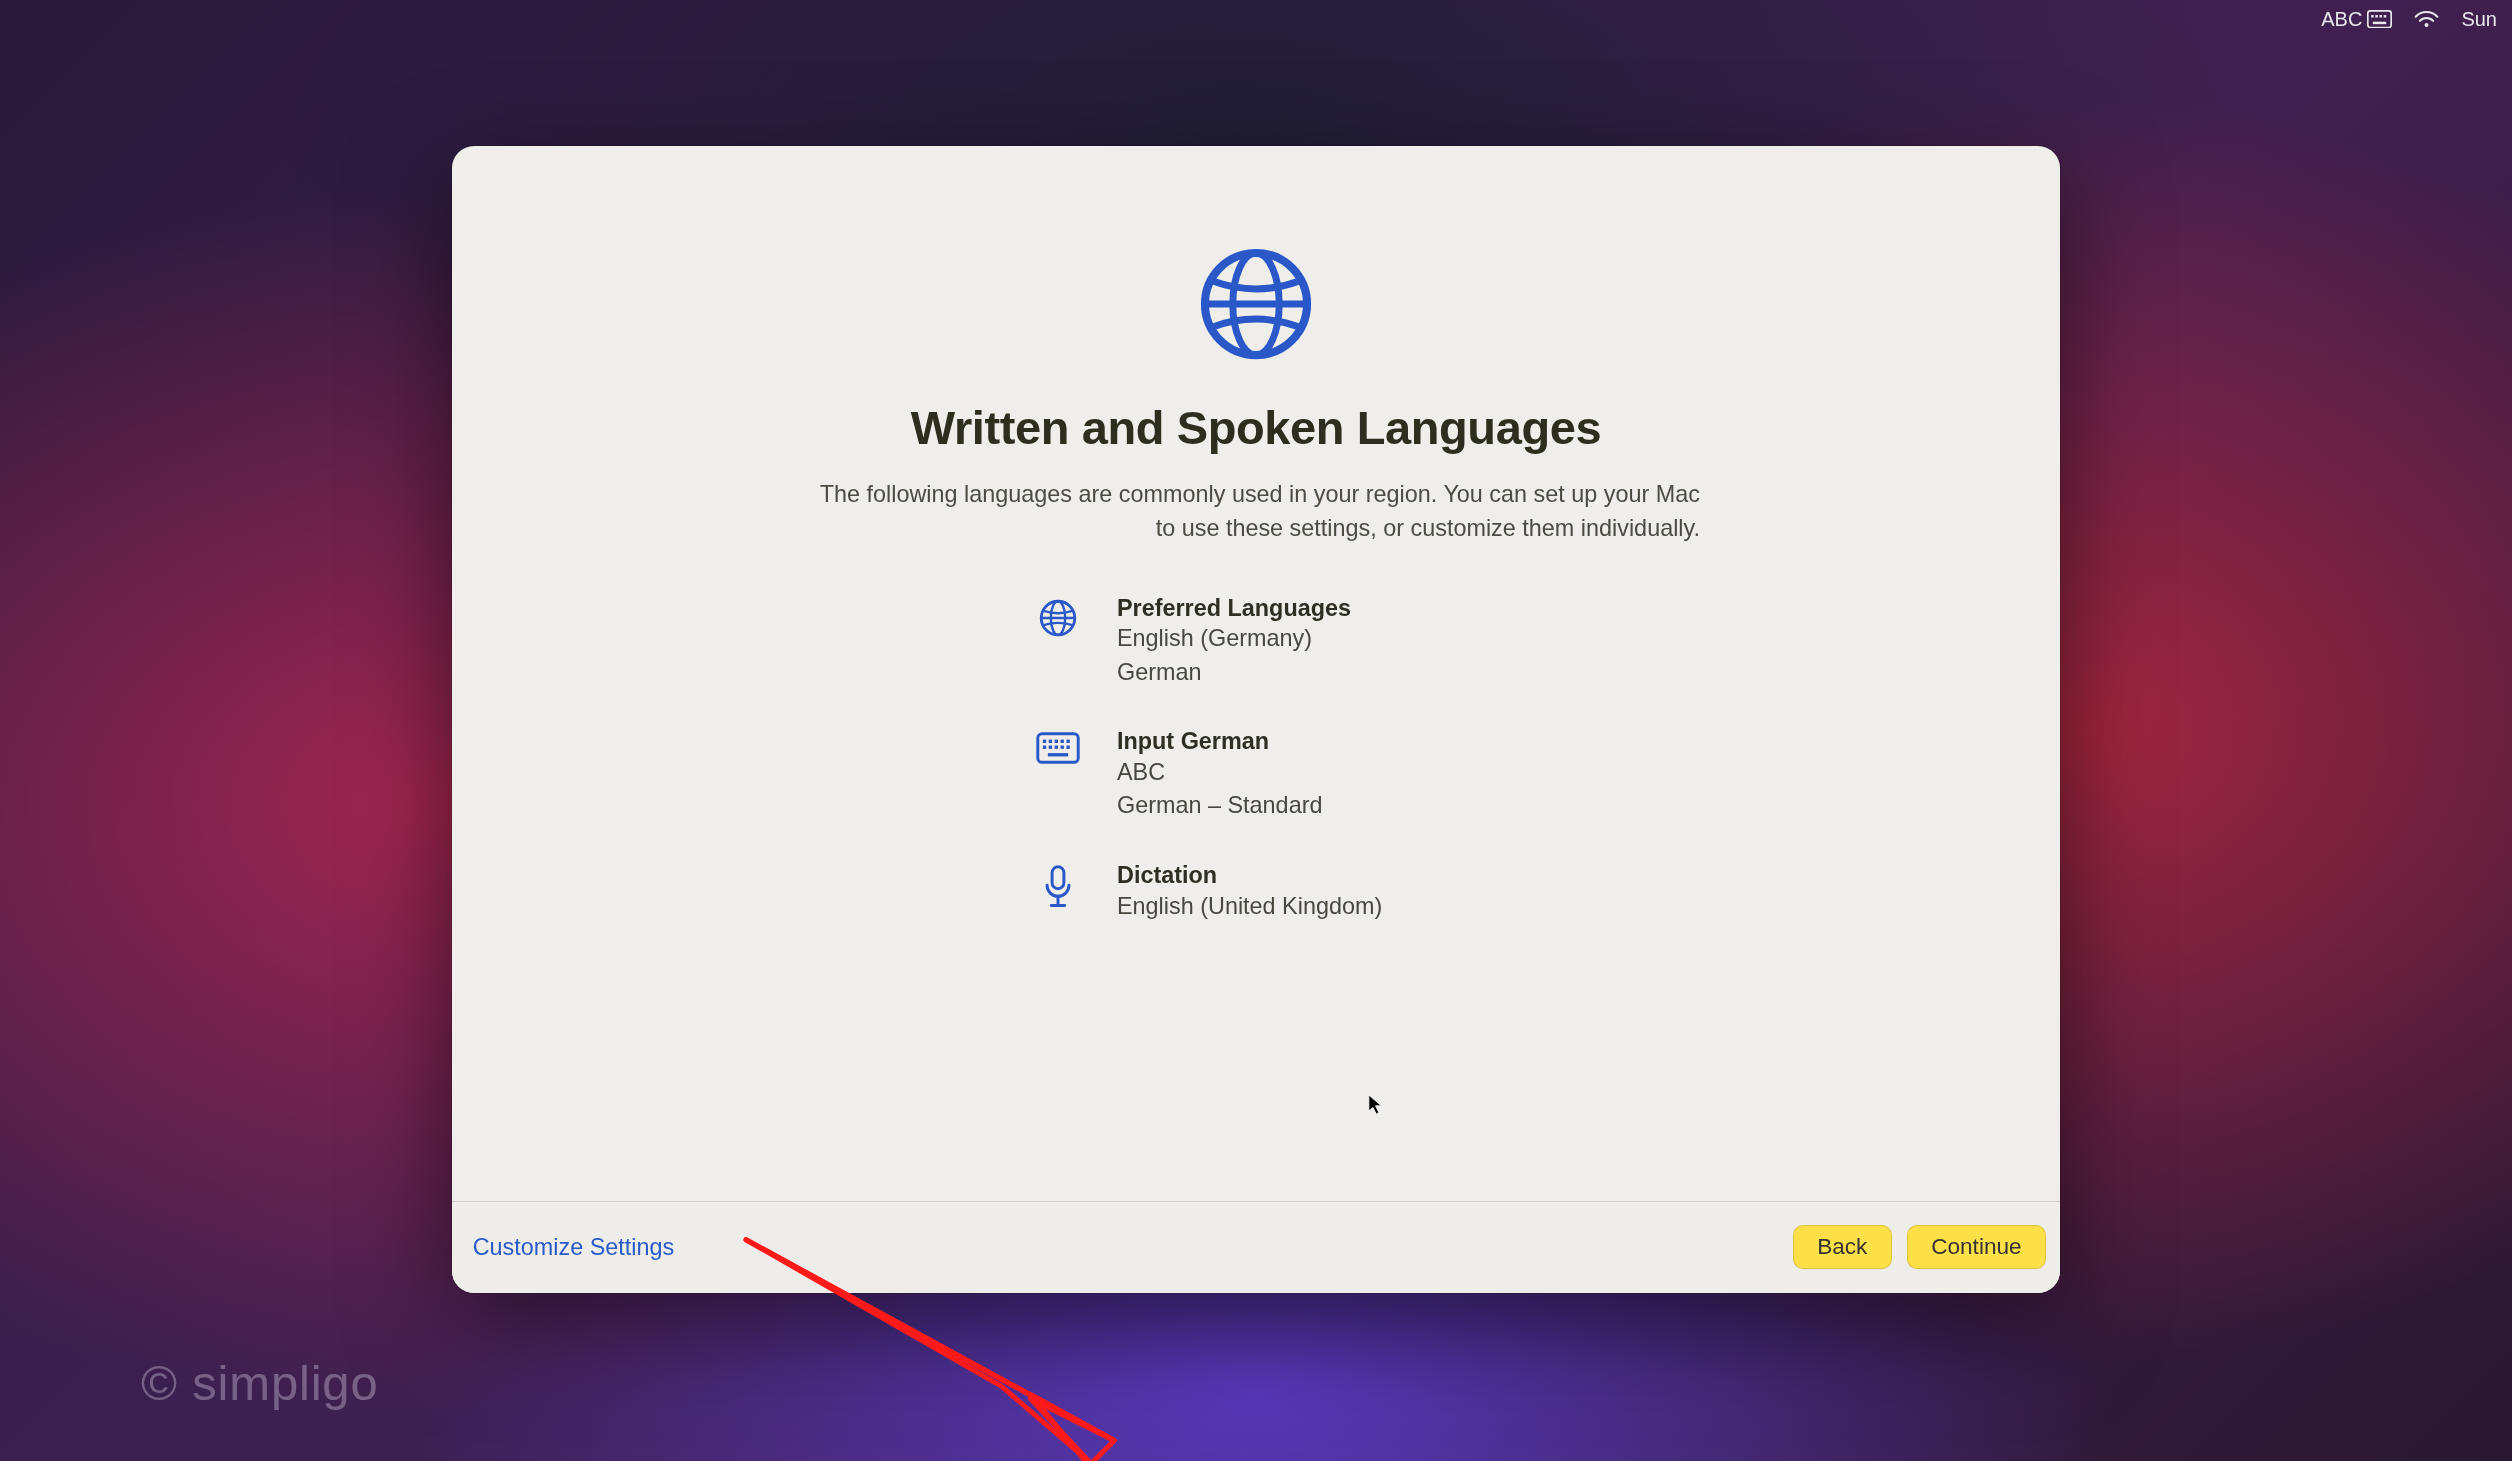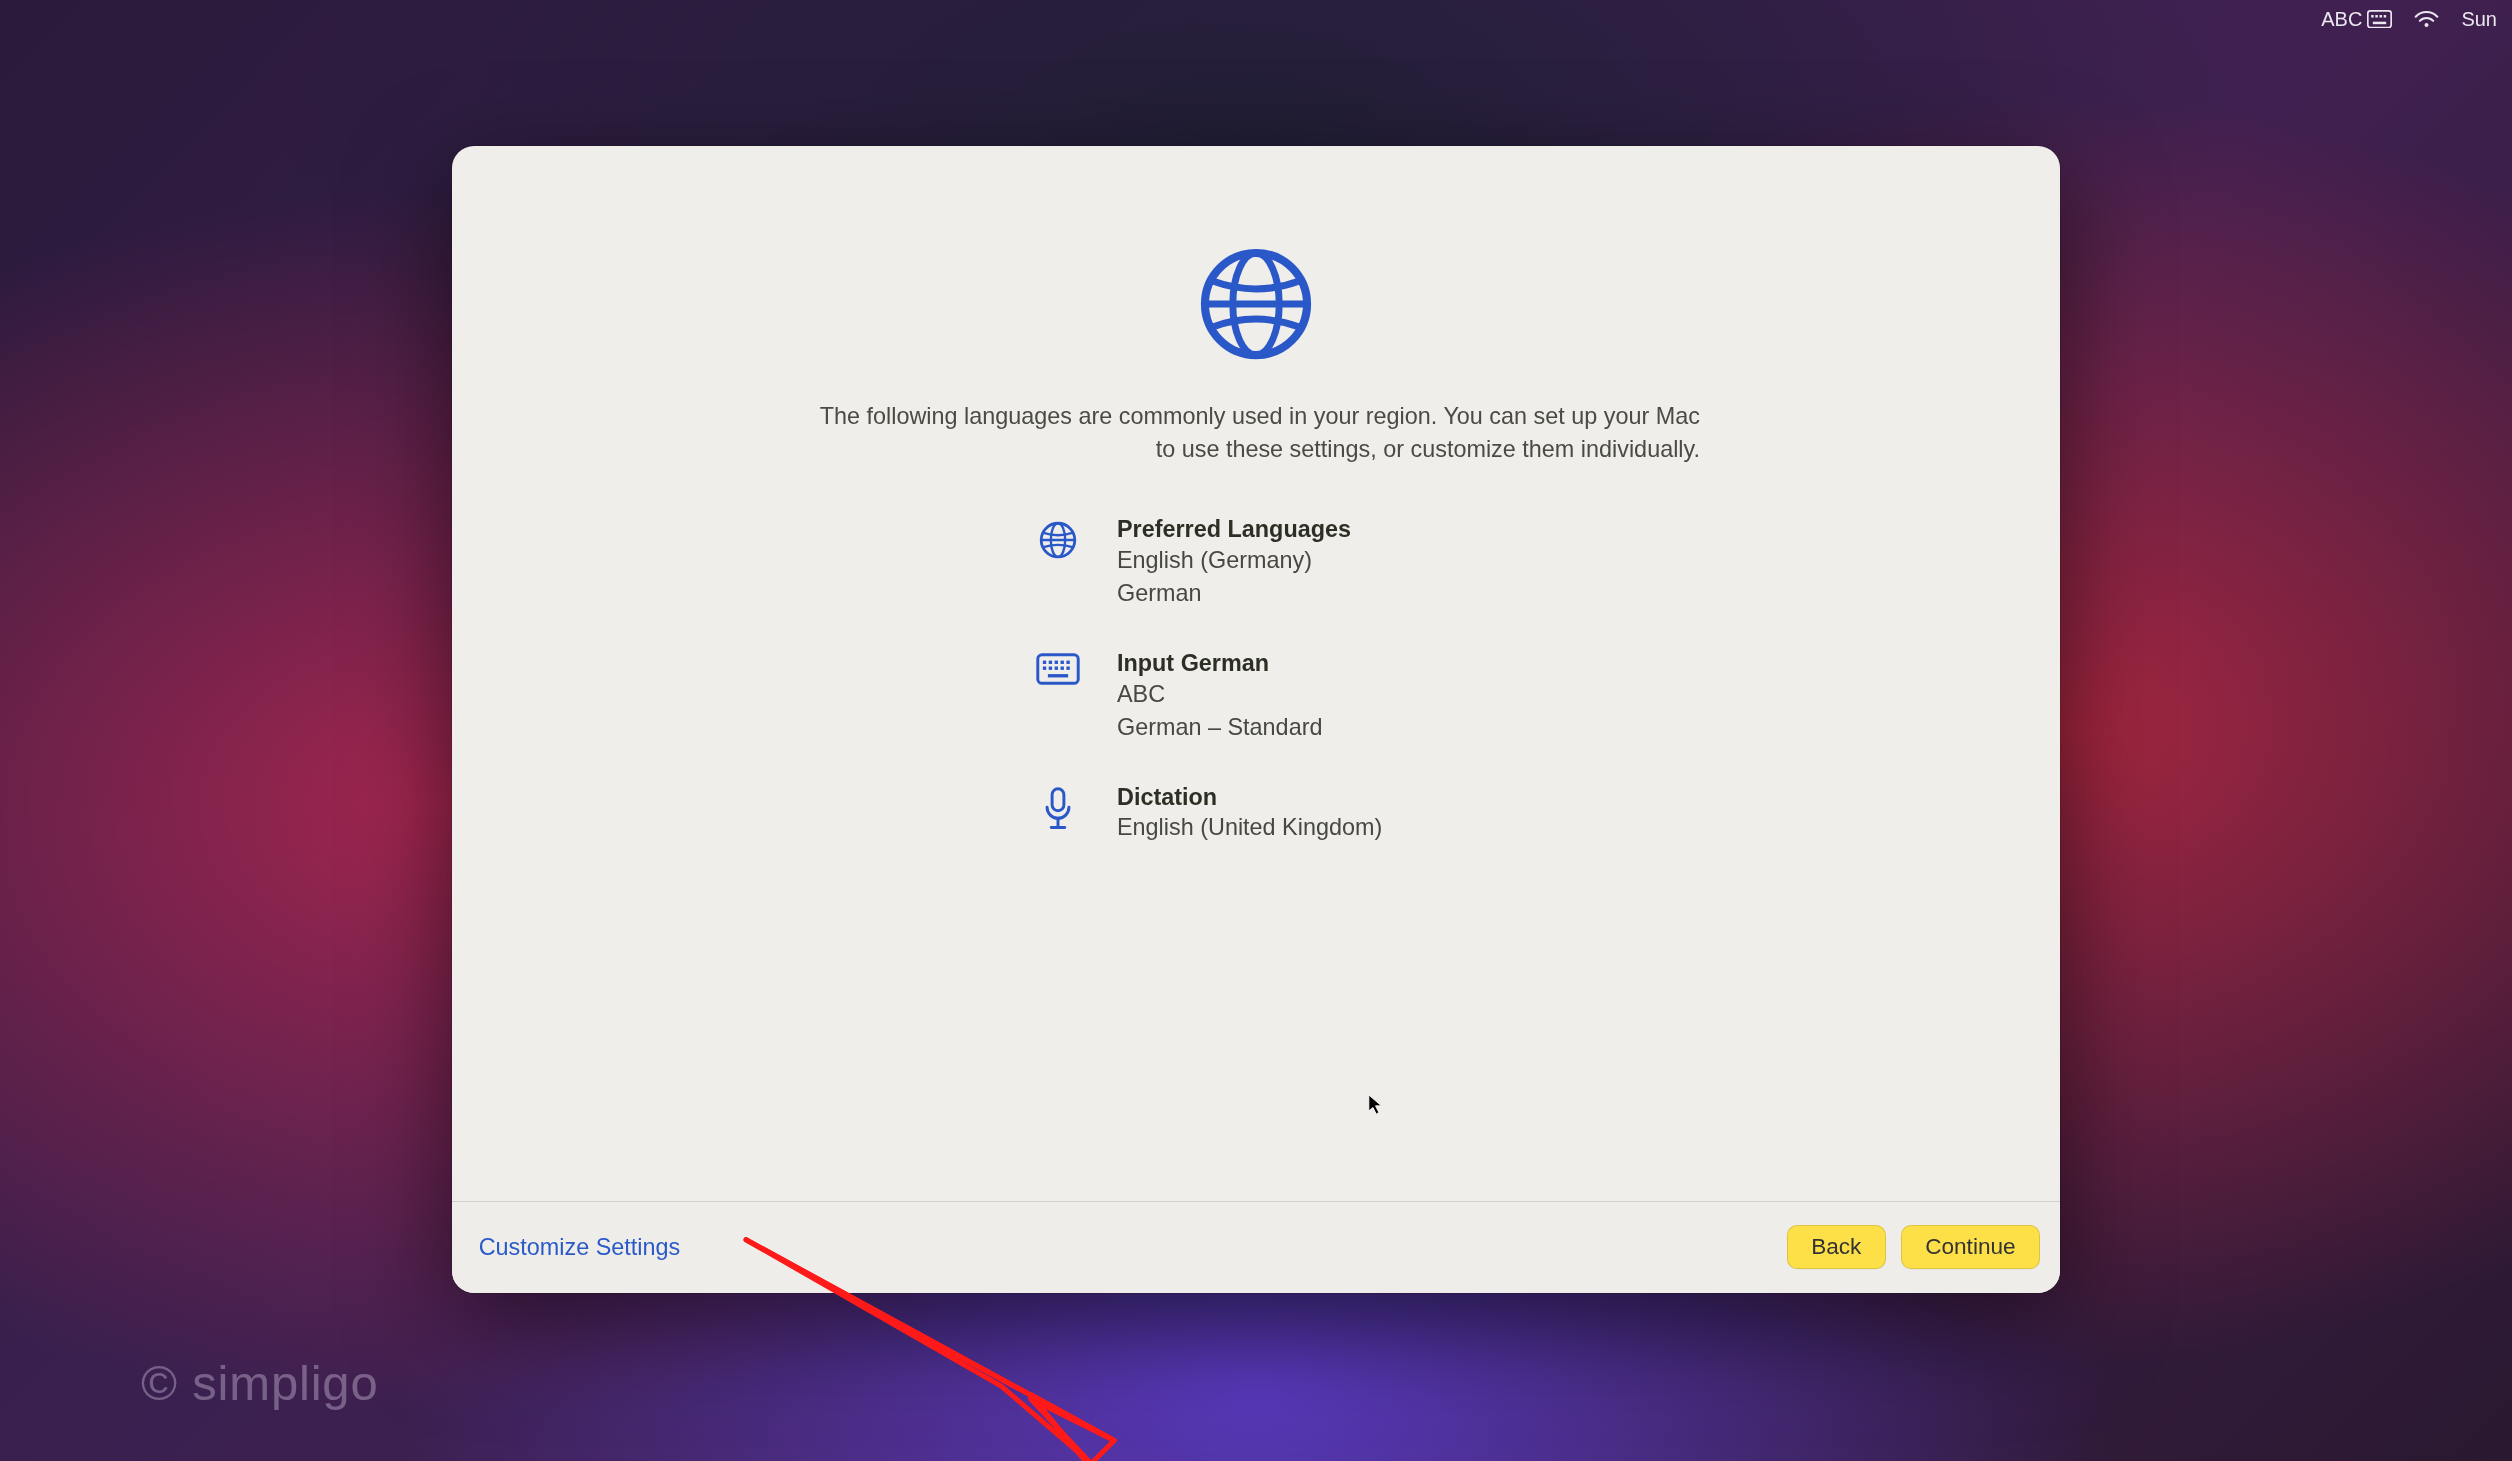--- a/index.html
+++ b/index.html
@@ -105,21 +105,21 @@
     font-size: 23.4px;
     color: #474840;
     line-height: 1.35;
   }
 
   .footer {
     border-top: 0.8px solid rgba(0,0,0,0.12);
     height: 92px;
     display:flex;
     align-items:center;
-    padding: 0 20px;
+    padding: 0 14px;
     background: #eeedea;
     justify-content: flex-end;
   }
   .link-btn {
     font-size: 23.4px;
     color: #2a5ac8;
     background: none;
     border: none;
     cursor: pointer;
     padding: 5px 6.7px;
@@ -191,20 +191,21 @@
     <div class="hero-icon">
       <svg width="116" height="116" viewBox="0 0 100 100">
         <circle cx="50" cy="50" r="44" fill="none" stroke="#2a58c8" stroke-width="7"></circle>
         <ellipse cx="50" cy="50" rx="20" ry="44" fill="none" stroke="#2a58c8" stroke-width="6"></ellipse>
         <line x1="6" y1="50" x2="94" y2="50" stroke="#2a58c8" stroke-width="6"></line>
         <path d="M12 30 Q50 44 88 30" fill="none" stroke="#2a58c8" stroke-width="6"></path>
         <path d="M12 70 Q50 56 88 70" fill="none" stroke="#2a58c8" stroke-width="6"></path>
       </svg>
     </div>
 
+    <h1 class="title">Written and Spoken Languages</h1>
     <p class="subtitle">The following languages are commonly used in your region. You can set up your Mac to use these settings, or customize them individually.</p>
 
     <div class="items">
 
       <div class="item">
         <div class="it-icon">
           <svg width="40" height="40" viewBox="0 0 100 100">
             <circle cx="50" cy="50" r="42" fill="none" stroke="currentColor" stroke-width="7"></circle>
             <ellipse cx="50" cy="50" rx="18" ry="42" fill="none" stroke="currentColor" stroke-width="6"></ellipse>
             <line x1="8" y1="50" x2="92" y2="50" stroke="currentColor" stroke-width="6"></line>

